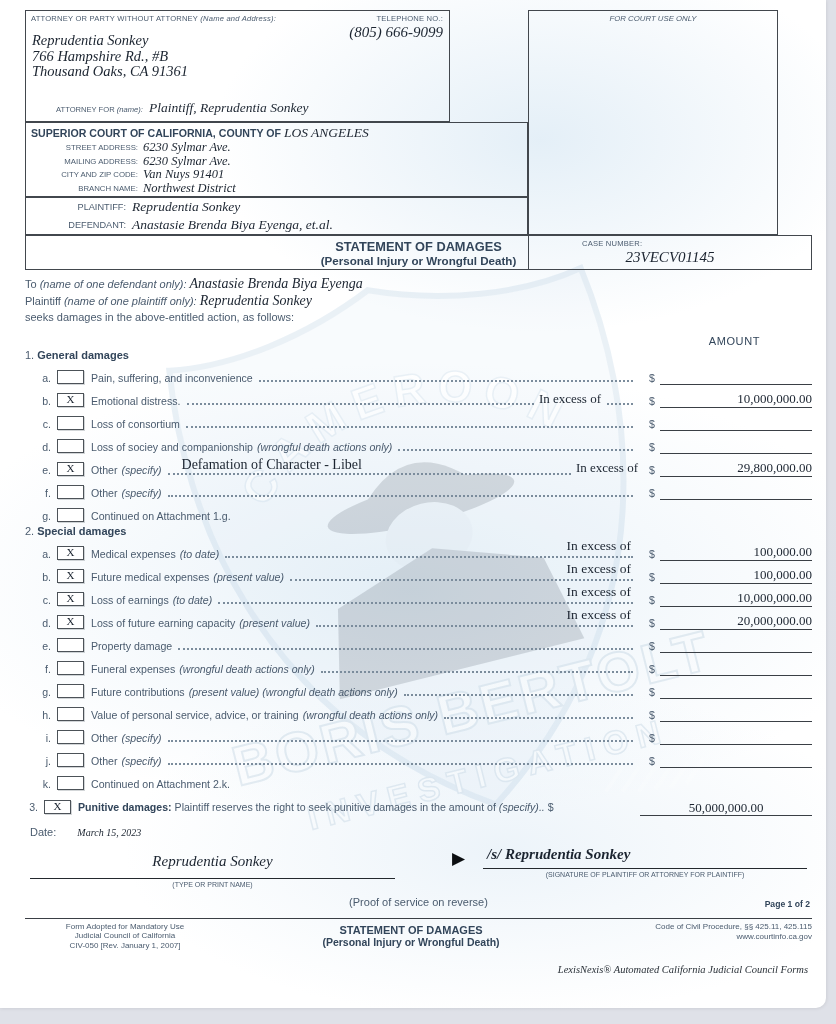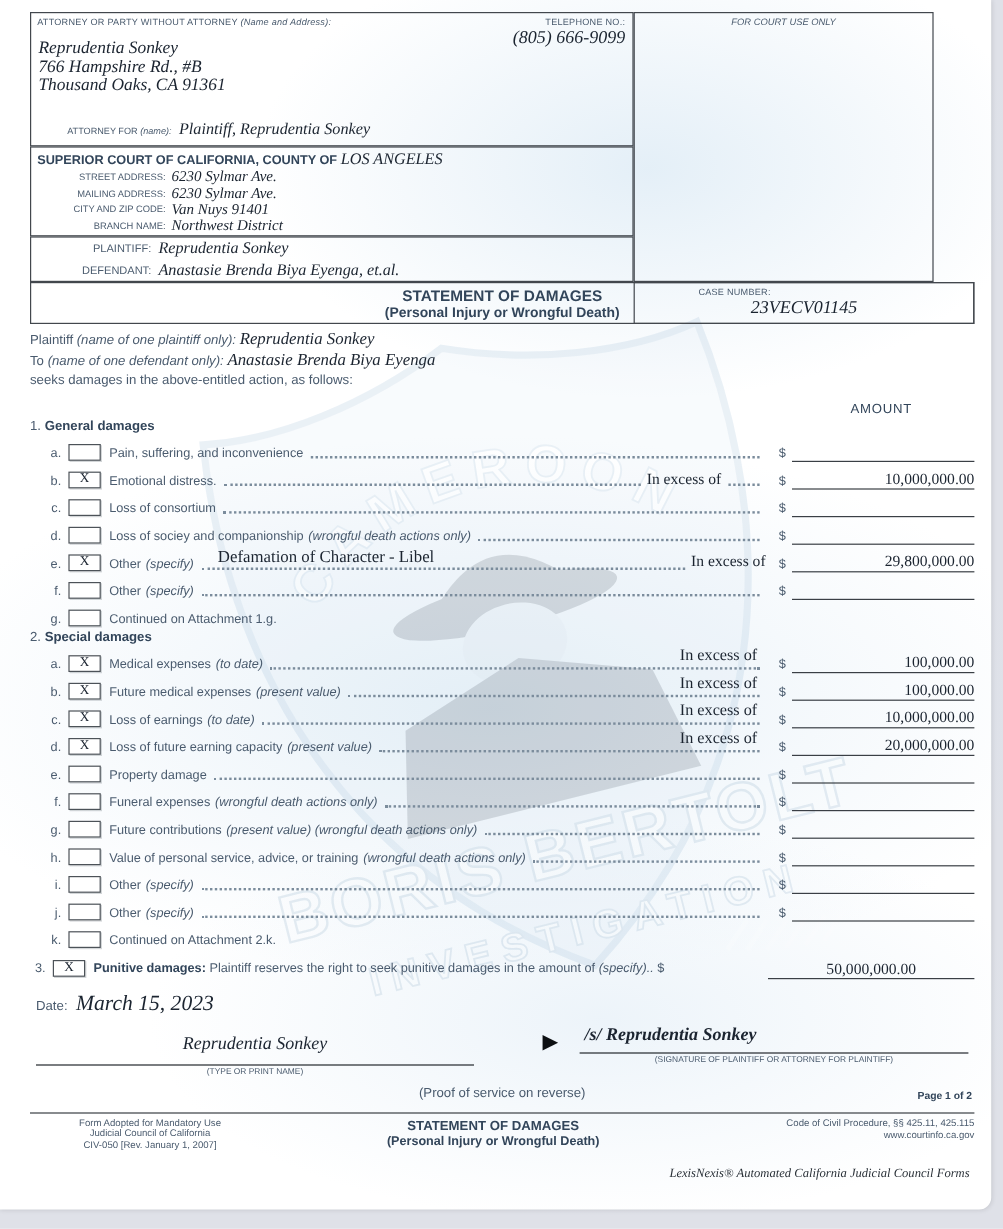--- a/index.html
+++ b/index.html
@@ -29,21 +29,21 @@
     --ink:#1b2430;        
     --line:#42474d;       
   }
   .serif{font-family:"Liberation Serif",serif;color:var(--ink);font-style:italic;}
   .it{font-style:italic;}
   .b{font-weight:bold;}
 
   
   .hdr{position:absolute;left:25px;top:10px;width:787px;height:260px;color:var(--form);}
   .hbox{position:absolute;border:1.6px solid var(--line);box-sizing:border-box;background:transparent;}
-  .attorney-box{left:0;top:0;width:503px;height:112px;}
+  .attorney-box{left:0;top:0;width:425px;height:112px;}
   .tiny{font-size:7.6px;letter-spacing:.2px;}
   .attorney-label{position:absolute;left:5px;top:3px;}
   .phone-block{position:absolute;right:6px;top:3px;text-align:right;}
   .phone-value{font-size:15px;margin-top:1px;}
   .attorney-lines{position:absolute;left:6px;top:22px;font-size:14.5px;line-height:15.5px;}
   .attorney-for{position:absolute;left:30px;bottom:5px;font-size:7.6px;}
   .attorney-for .val{font-size:13.5px;margin-left:4px;}
   .court-box{left:0;top:112px;width:503px;height:75px;padding:2px 0;}
   .court-title{font-size:10.6px;font-weight:bold;color:var(--formbold);margin-left:5px;}
   .court-title .serif{font-size:13.5px;font-weight:normal;}
@@ -91,21 +91,21 @@
 
   .punitive{display:flex;align-items:flex-start;margin-top:9px;font-size:10.6px;}
   .punitive .num{width:13px;text-align:right;margin-right:4px;padding-top:1px;}
   .punitive .ptext{flex:1;line-height:13px;padding-top:1px;}
   .punitive .ptext .b{color:var(--formbold);}
   .pamt{width:172px;border-bottom:1.6px solid #3a3f45;text-align:center;flex:none;
         font-family:"Liberation Serif",serif;font-size:13px;color:var(--ink);height:15px;line-height:15px;margin-top:0;}
   .pline2{padding-left:46px;font-size:10.6px;line-height:13px;}
 
   .daterow{margin:10px 0 0 5px;font-size:11px;}
-  .daterow .serif{font-size:18px;margin-left:4px;}
+  .daterow .serif{font-size:10px;margin-left:18px;}
 
   .sigarea{position:relative;height:52px;margin-top:4px;}
   .typed-wrap{position:absolute;left:5px;top:10px;width:365px;text-align:center;}
   .typed-name{display:inline-block;position:relative;font-size:15px;padding:0 10px;}
   .typed-rule{position:absolute;left:0;right:0;top:26px;border-bottom:1.8px solid #23282d;}
   .typed-cap{position:absolute;left:0;right:0;top:29px;font-size:7px;color:var(--form);}
   .sig-wrap{position:absolute;left:430px;top:0;width:352px;}
   .sig-arrow{position:absolute;left:-3px;top:6px;font-size:17px;color:#0c0f12;}
   .sig-text{position:absolute;left:32px;top:4px;font-size:15px;font-weight:bold;font-style:italic;}
   .sig-rule{position:absolute;left:28px;right:0;top:26px;border-bottom:1.8px solid #23282d;}
@@ -229,28 +229,28 @@
       <div class="hbox case-box">
         <div class="cl tiny">CASE NUMBER:</div>
         <div class="cv serif">23VECV01145</div>
       </div>
     </div>
 
     <div class="bodyarea">
 
       <div class="intro">
         <div>
+          <span>To</span>
+          <span class="it">(name of one defendant only):</span>
+          <span class="serif">Anastasie Brenda Biya Eyenga</span>
+        </div>
+        <div>
           <span>Plaintiff</span>
           <span class="it">(name of one plaintiff only):</span>
           <span class="serif">Reprudentia Sonkey</span>
-        </div>
-        <div>
-          <span>To</span>
-          <span class="it">(name of one defendant only):</span>
-          <span class="serif">Anastasie Brenda Biya Eyenga</span>
         </div>
         <div>seeks damages in the above-entitled action, as follows:</div>
       </div>
 
       <div class="amount-head">AMOUNT</div>
 
       <div class="sec-head">
         <span class="num">1.</span><span class="b">General damages</span>
       </div>
 

